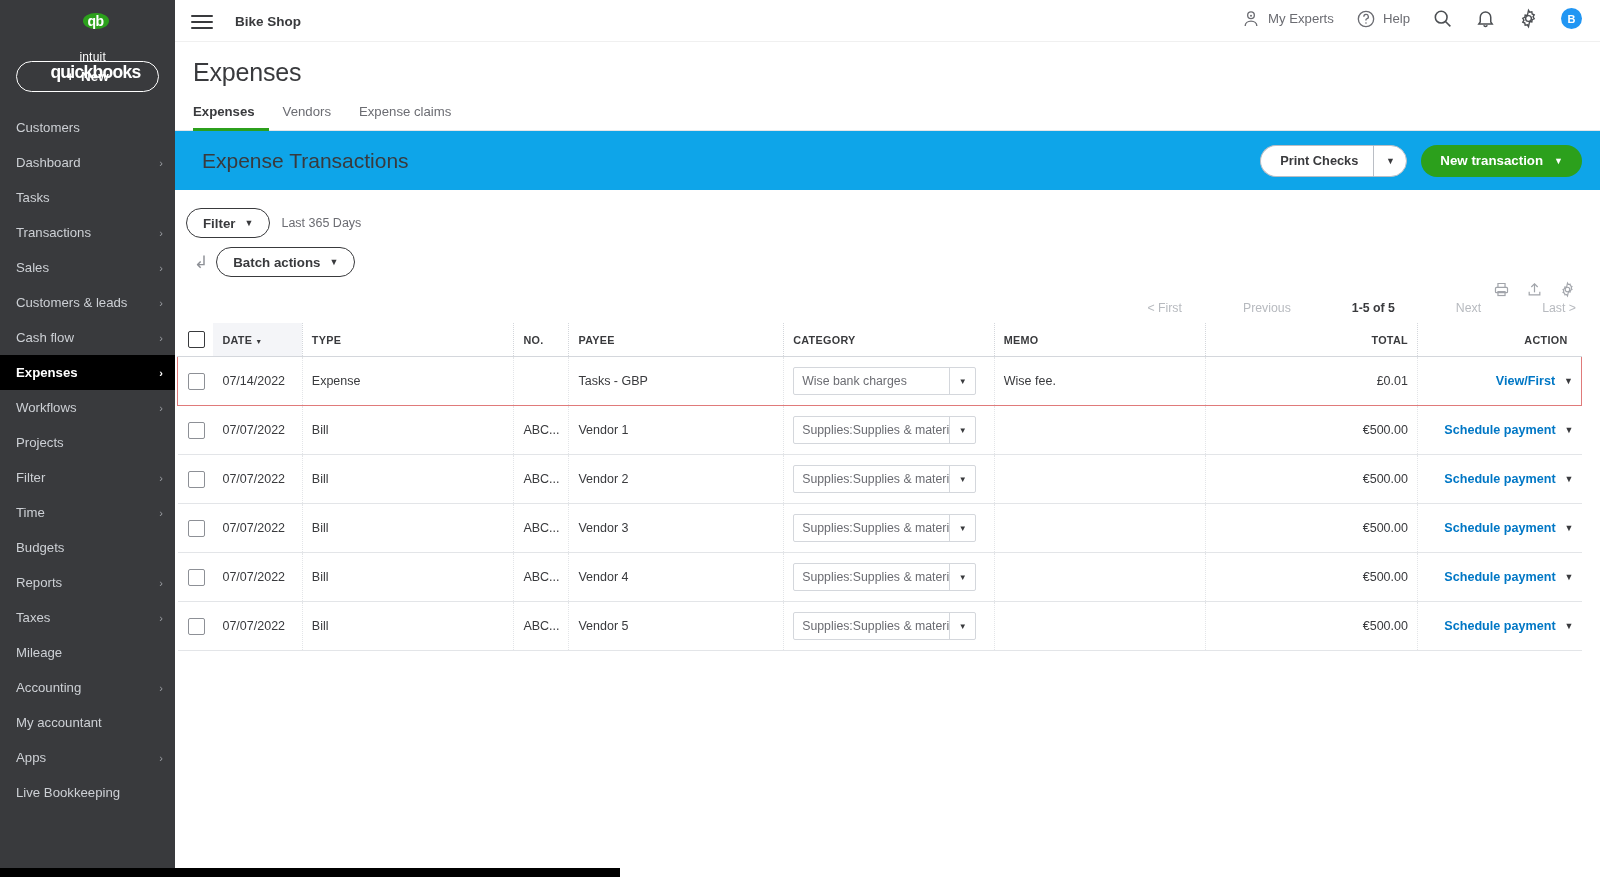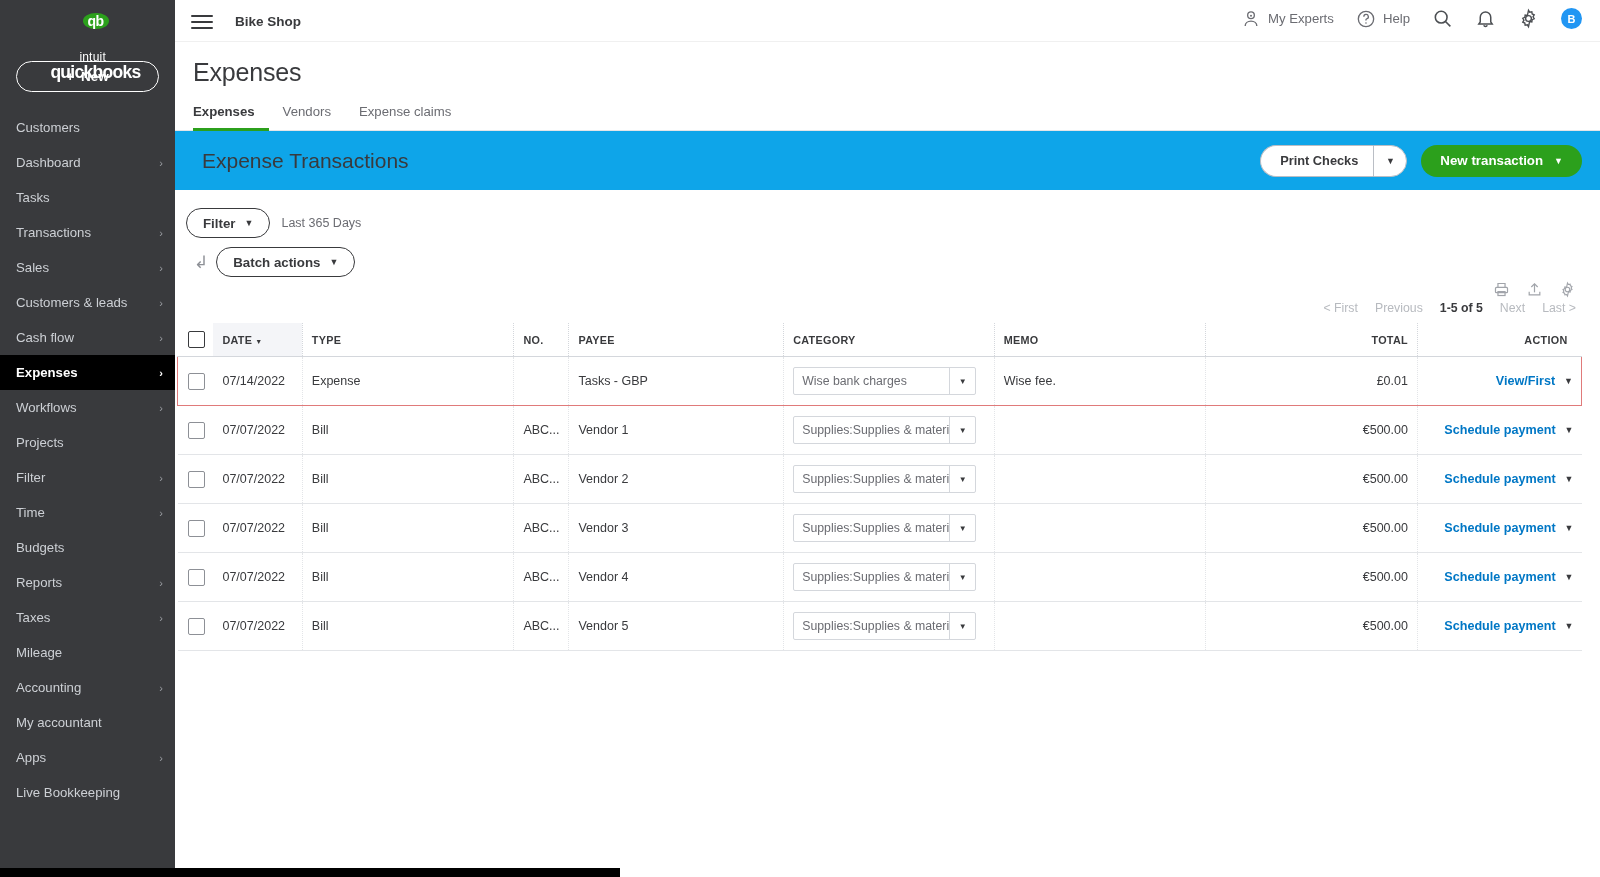--- a/index.html
+++ b/index.html
@@ -110,21 +110,21 @@
   }
   .range-lbl { font-size: 12.5px; color: #6b6c72; margin-left: 11px; }
 
   .batch-row { display: flex; align-items: center; padding: 9px 0 0 9px; gap: 8px; }
   .arrow-icon { color: #8d9096; font-size: 17px; padding-left: 8px; }
 
   .tools-row { display: flex; align-items: center; justify-content: flex-end; padding-top: 4px; gap: 16px; padding-right: 6px; }
   .tool-icon { color: #8d9096; cursor: pointer; display: flex; }
 
   .pager { display: flex; align-items: center; justify-content: flex-end; gap: 17px; padding: 3px 6px 8px 0; }
-  .pager span { font-size: 12.3px; color: #b7babf; cursor: pointer; }
+  .pager span { font-size: 12.3px; color: #b7babf; cursor: pointer; margin-left: 44px; }
   .pager span.cur { color: #393a3d; font-weight: bold; cursor: default; }
 
   
   table { width: 100%; border-collapse: collapse; table-layout: fixed; }
   thead th {
     font-size: 10.8px; color: #393a3d; font-weight: bold; letter-spacing: .3px;
     text-align: left; padding: 8px 9px; border-bottom: 1px solid #d4d7dc;
     border-right: 1px dotted #d4d7dc; vertical-align: middle; height: 30px;
   }
   thead th:last-child { border-right: none; }

